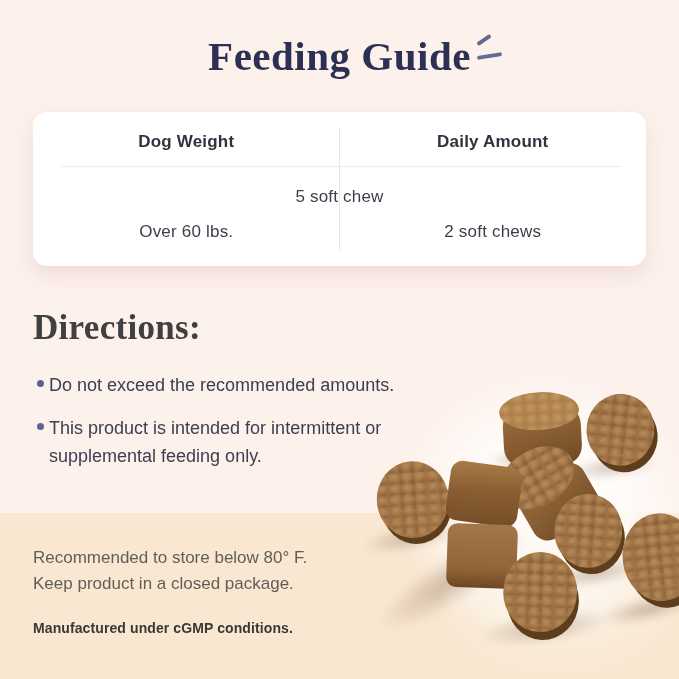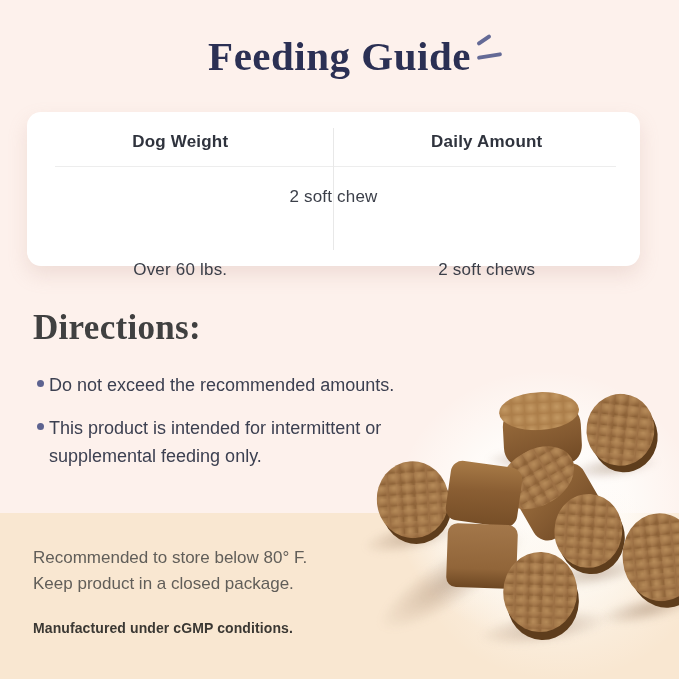--- a/index.html
+++ b/index.html
@@ -15,32 +15,32 @@
     position:absolute;left:0;top:32px;width:679px;text-align:center;
     font-family:"Liberation Serif","DejaVu Serif",serif;
     font-size:41px;font-weight:600;color:#2b3054;letter-spacing:.5px;
   }
   .stroke{position:absolute;background:#646a96;border-radius:3px;}
   .stroke-1{left:476px;top:38px;width:16px;height:4px;transform:rotate(-34deg);}
   .stroke-2{left:477px;top:54px;width:25px;height:4px;transform:rotate(-9deg);}
 
   
   .card{
-    position:absolute;left:27px;top:112px;width:613px;height:154px;
+    position:absolute;left:33px;top:112px;width:613px;height:154px;
     background:#ffffff;border-radius:14px;
     box-shadow:0 9px 20px rgba(186,142,128,.20);
   }
   .thead{position:absolute;left:0;top:14px;width:100%;display:flex;}
   .thead .cell{flex:1;text-align:center;line-height:32px;font-size:17px;font-weight:600;color:#2f333d;letter-spacing:.2px;}
   .head-divider{position:absolute;left:28px;right:24px;top:54px;height:1px;background:#ededed;}
   .col-divider{position:absolute;left:306px;top:16px;height:122px;width:1px;background:#e8e8e8;}
   .trow{position:absolute;left:0;width:100%;display:flex;}
   .trow .cell{flex:1;text-align:center;line-height:30px;font-size:17px;color:#3b3f49;letter-spacing:.2px;}
   .trow-1{top:70px;}
-  .trow-2{top:105px;margin-top:38px;}
+  .trow-2{top:105px;}
 
   
   .directions-heading{
     position:absolute;left:33px;top:308px;
     font-family:"Liberation Serif","DejaVu Serif",serif;
     font-size:35px;font-weight:600;color:#404040;letter-spacing:.3px;
   }
   .bullets{position:absolute;left:37px;top:371px;width:400px;}
   .bullet{display:flex;gap:5px;margin-bottom:15px;}
   .dot{flex:0 0 auto;width:7px;height:7px;border-radius:50%;background:#5d6390;margin-top:9px;}
@@ -131,21 +131,21 @@
 
   
   <div class="card">
     <div class="thead">
       <div class="cell">Dog Weight</div>
       <div class="cell">Daily Amount</div>
     </div>
     <div class="head-divider"></div>
     <div class="col-divider"></div>
     <div class="trow trow-1">
-      <div class="cell">2 soft chew</div>
+      <div class="cell">5 soft chew</div>
     </div>
     <div class="trow trow-2">
       <div class="cell">Over 60 lbs.</div>
       <div class="cell">2 soft chews</div>
     </div>
   </div>
 
   
   <div class="directions-heading">Directions:</div>
   <div class="bullets">

